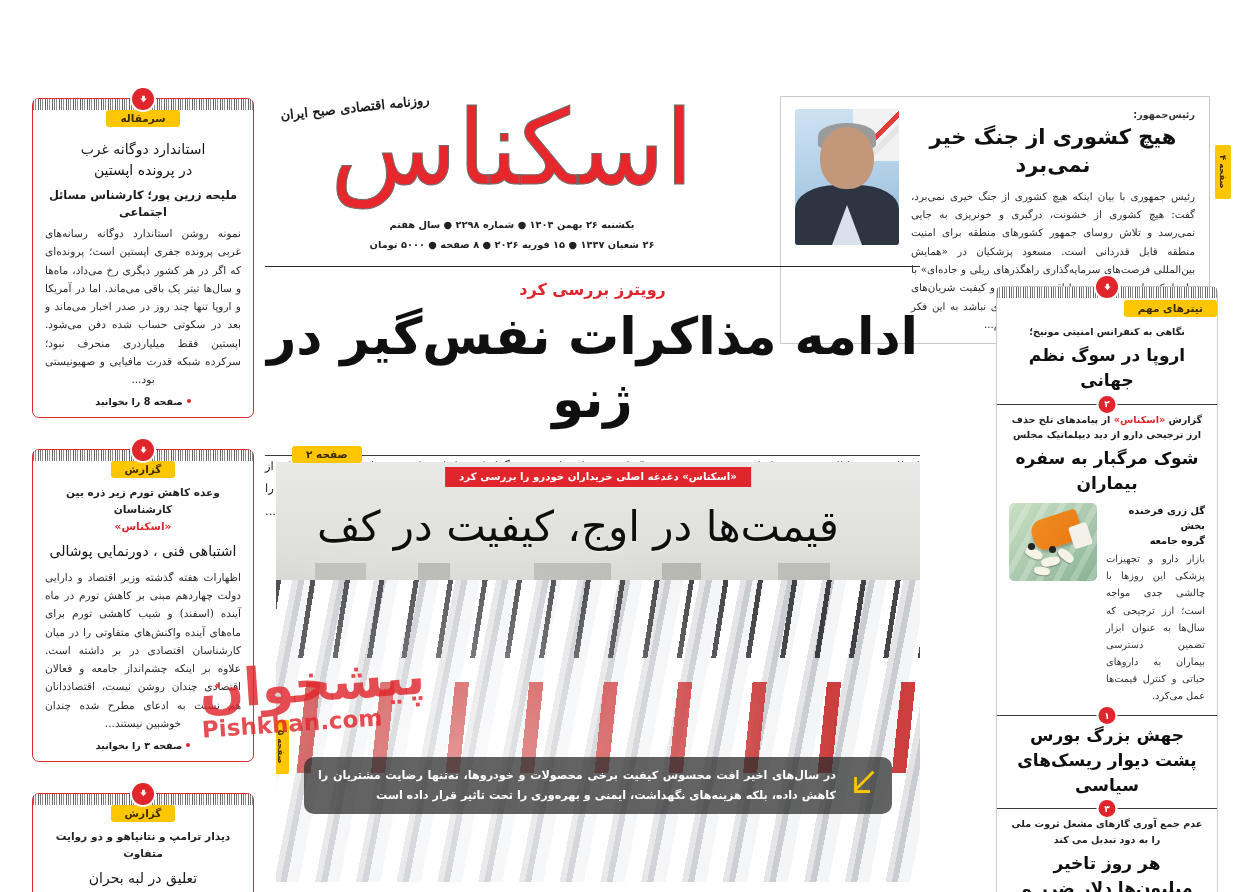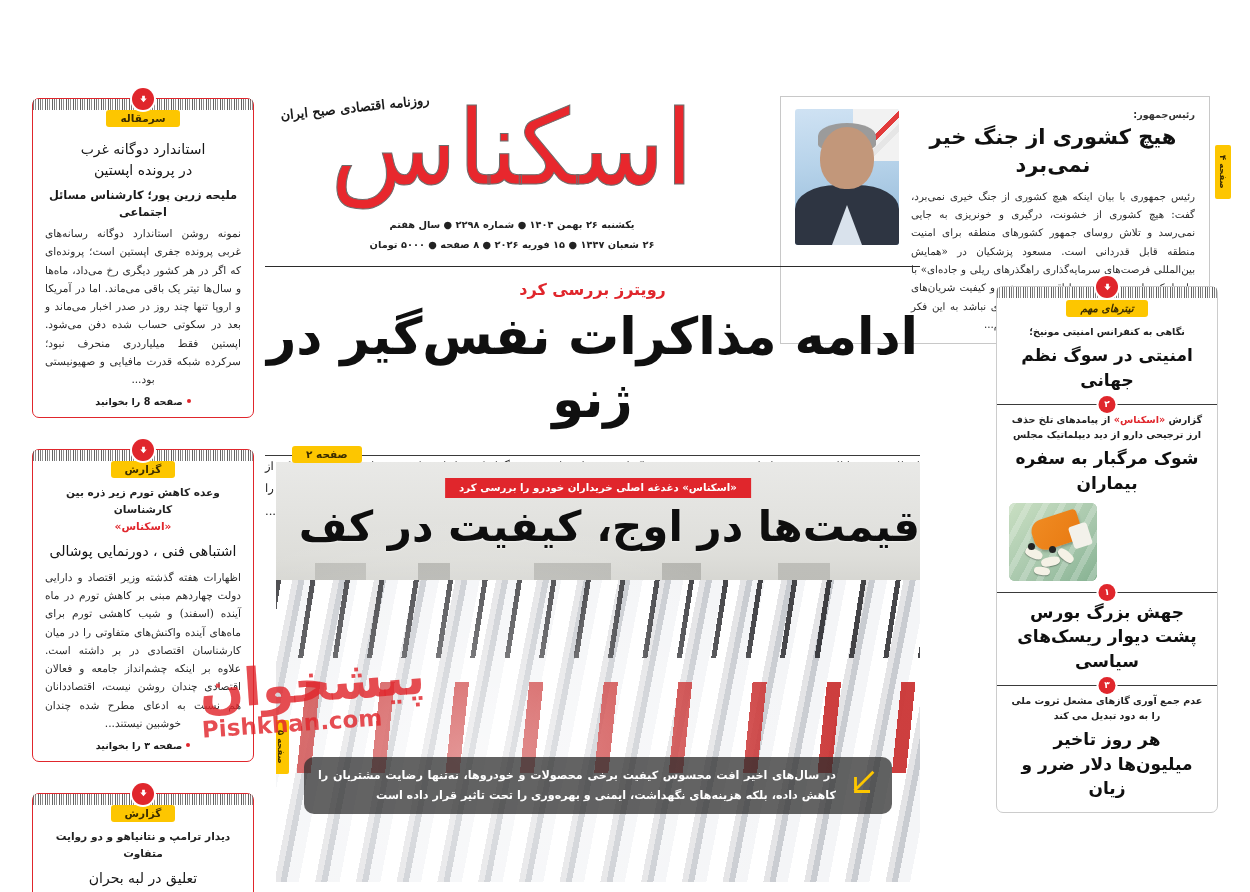--- a/index.html
+++ b/index.html
@@ -323,40 +323,41 @@
         rgba(30,30,34,.82) 0px, rgba(30,30,34,.82) 5px,
         transparent 5px, transparent 34px);
   }
   .glare {
     position: absolute; inset: 0;
     background: radial-gradient(ellipse at 30% 70%, rgba(255,255,255,.45), transparent 58%);
     pointer-events: none;
   }
   .photo-kicker {
     position: absolute;
-    top: 16px; left: 50%; transform: translateX(-50%);
+    top: 5px; left: 50%; transform: translateX(-50%);
     background: #e0262c;
     color: #fff;
     font-size: 10.2px;
     font-weight: bold;
     padding: 4px 14px 5px;
     white-space: nowrap;
     z-index: 6;
   }
   .photo-title {
     position: absolute;
     top: 40px; left: 0; right: 0;
-    text-align: right;
+    text-align: left;
     font-family: "DejaVu Sans", sans-serif;
     font-size: 42px;
-    font-weight: bold;
+    font-weight: normal;
     color: #0e0e0e;
     letter-spacing: -1px;
     z-index: 6;
     text-shadow: 0 1px 2px rgba(255,255,255,.55);
+    padding-left: 41px;
   }
   .caption-box {
     position: absolute;
     left: 28px; right: 28px; bottom: 68px;
     background: rgba(44,44,44,.74);
     border-radius: 10px;
     padding: 9px 14px;
     display: flex; align-items: center; gap: 12px;
     flex-direction: row-reverse;
     z-index: 6;
@@ -402,21 +403,21 @@
 
   
   .right-col {
     position: absolute;
     right: 32px; top: 286px;
     width: 222px;
     border: 1.3px solid #cccccc;
     border-radius: 7px;
     background: #fff;
   }
-  .right-col .pill-wrap { text-align: center; margin-top: -1px; font-style: italic; }
+  .right-col .pill-wrap { margin-top: -1px; }
   .hl-item {
     position: relative;
     padding: 7px 12px 11px;
     text-align: center;
   }
   .hl-item + .hl-item { border-top: 1px solid #3a3a3a; }
   .hl-kicker {
     font-size: 9.6px;
     font-weight: bold;
     color: #222;
@@ -641,39 +642,43 @@
           <path d="M12 18l-7-8h4V4h6v6h4z"></path>
         </svg>
     </div>
     <div class="barcode"></div>
     <div class="pill-wrap">
       <span class="pill">تیترهای مهم</span>
     </div>
 
     <div class="hl-item">
       <div class="hl-kicker">نگاهی به کنفرانس امنیتی مونیخ؛</div>
-      <div class="hl-title">امنیتی در سوگ نظم جهانی</div>
+      <div class="hl-title">اروپا در سوگ نظم جهانی</div>
     </div>
 
     <div class="hl-item">
       <div class="num-badge">۲</div>
       <div class="hl-kicker"><span>گزارش </span><span class="brand">«اسکناس»</span><span> از پیامدهای تلخ حذف ارز ترجیحی دارو از دید دیپلماتیک مجلس</span></div>
       <div class="hl-title">شوک مرگبار به سفره بیماران</div>
       <div class="hl-detail">
         <div class="pill-img">
           <div class="money"></div>
           <div class="bottle"></div>
           <div class="cap"></div>
           <div class="c1"></div>
           <div class="c2"></div>
           <div class="c3"></div>
           <div class="c4"></div>
           <div class="d1"></div>
           <div class="d2"></div>
         </div>
+        <div class="t">
+          <div class="hl-byline">گل زری فرخنده بخش<br>گروه جامعه</div>
+          <div class="hl-body">بازار دارو و تجهیزات پزشکی این روزها با چالشی جدی مواجه است؛ ارز ترجیحی که سال‌ها به عنوان ابزار تضمین دسترسی بیماران به داروهای حیاتی و کنترل قیمت‌ها عمل می‌کرد.</div>
+        </div>
       </div>
     </div>
 
     <div class="hl-item">
       <div class="num-badge">۱</div>
       <div class="hl-title">جهش بزرگ بورس<br>پشت دیوار ریسک‌های سیاسی</div>
     </div>
 
     <div class="hl-item">
       <div class="num-badge">۳</div>

